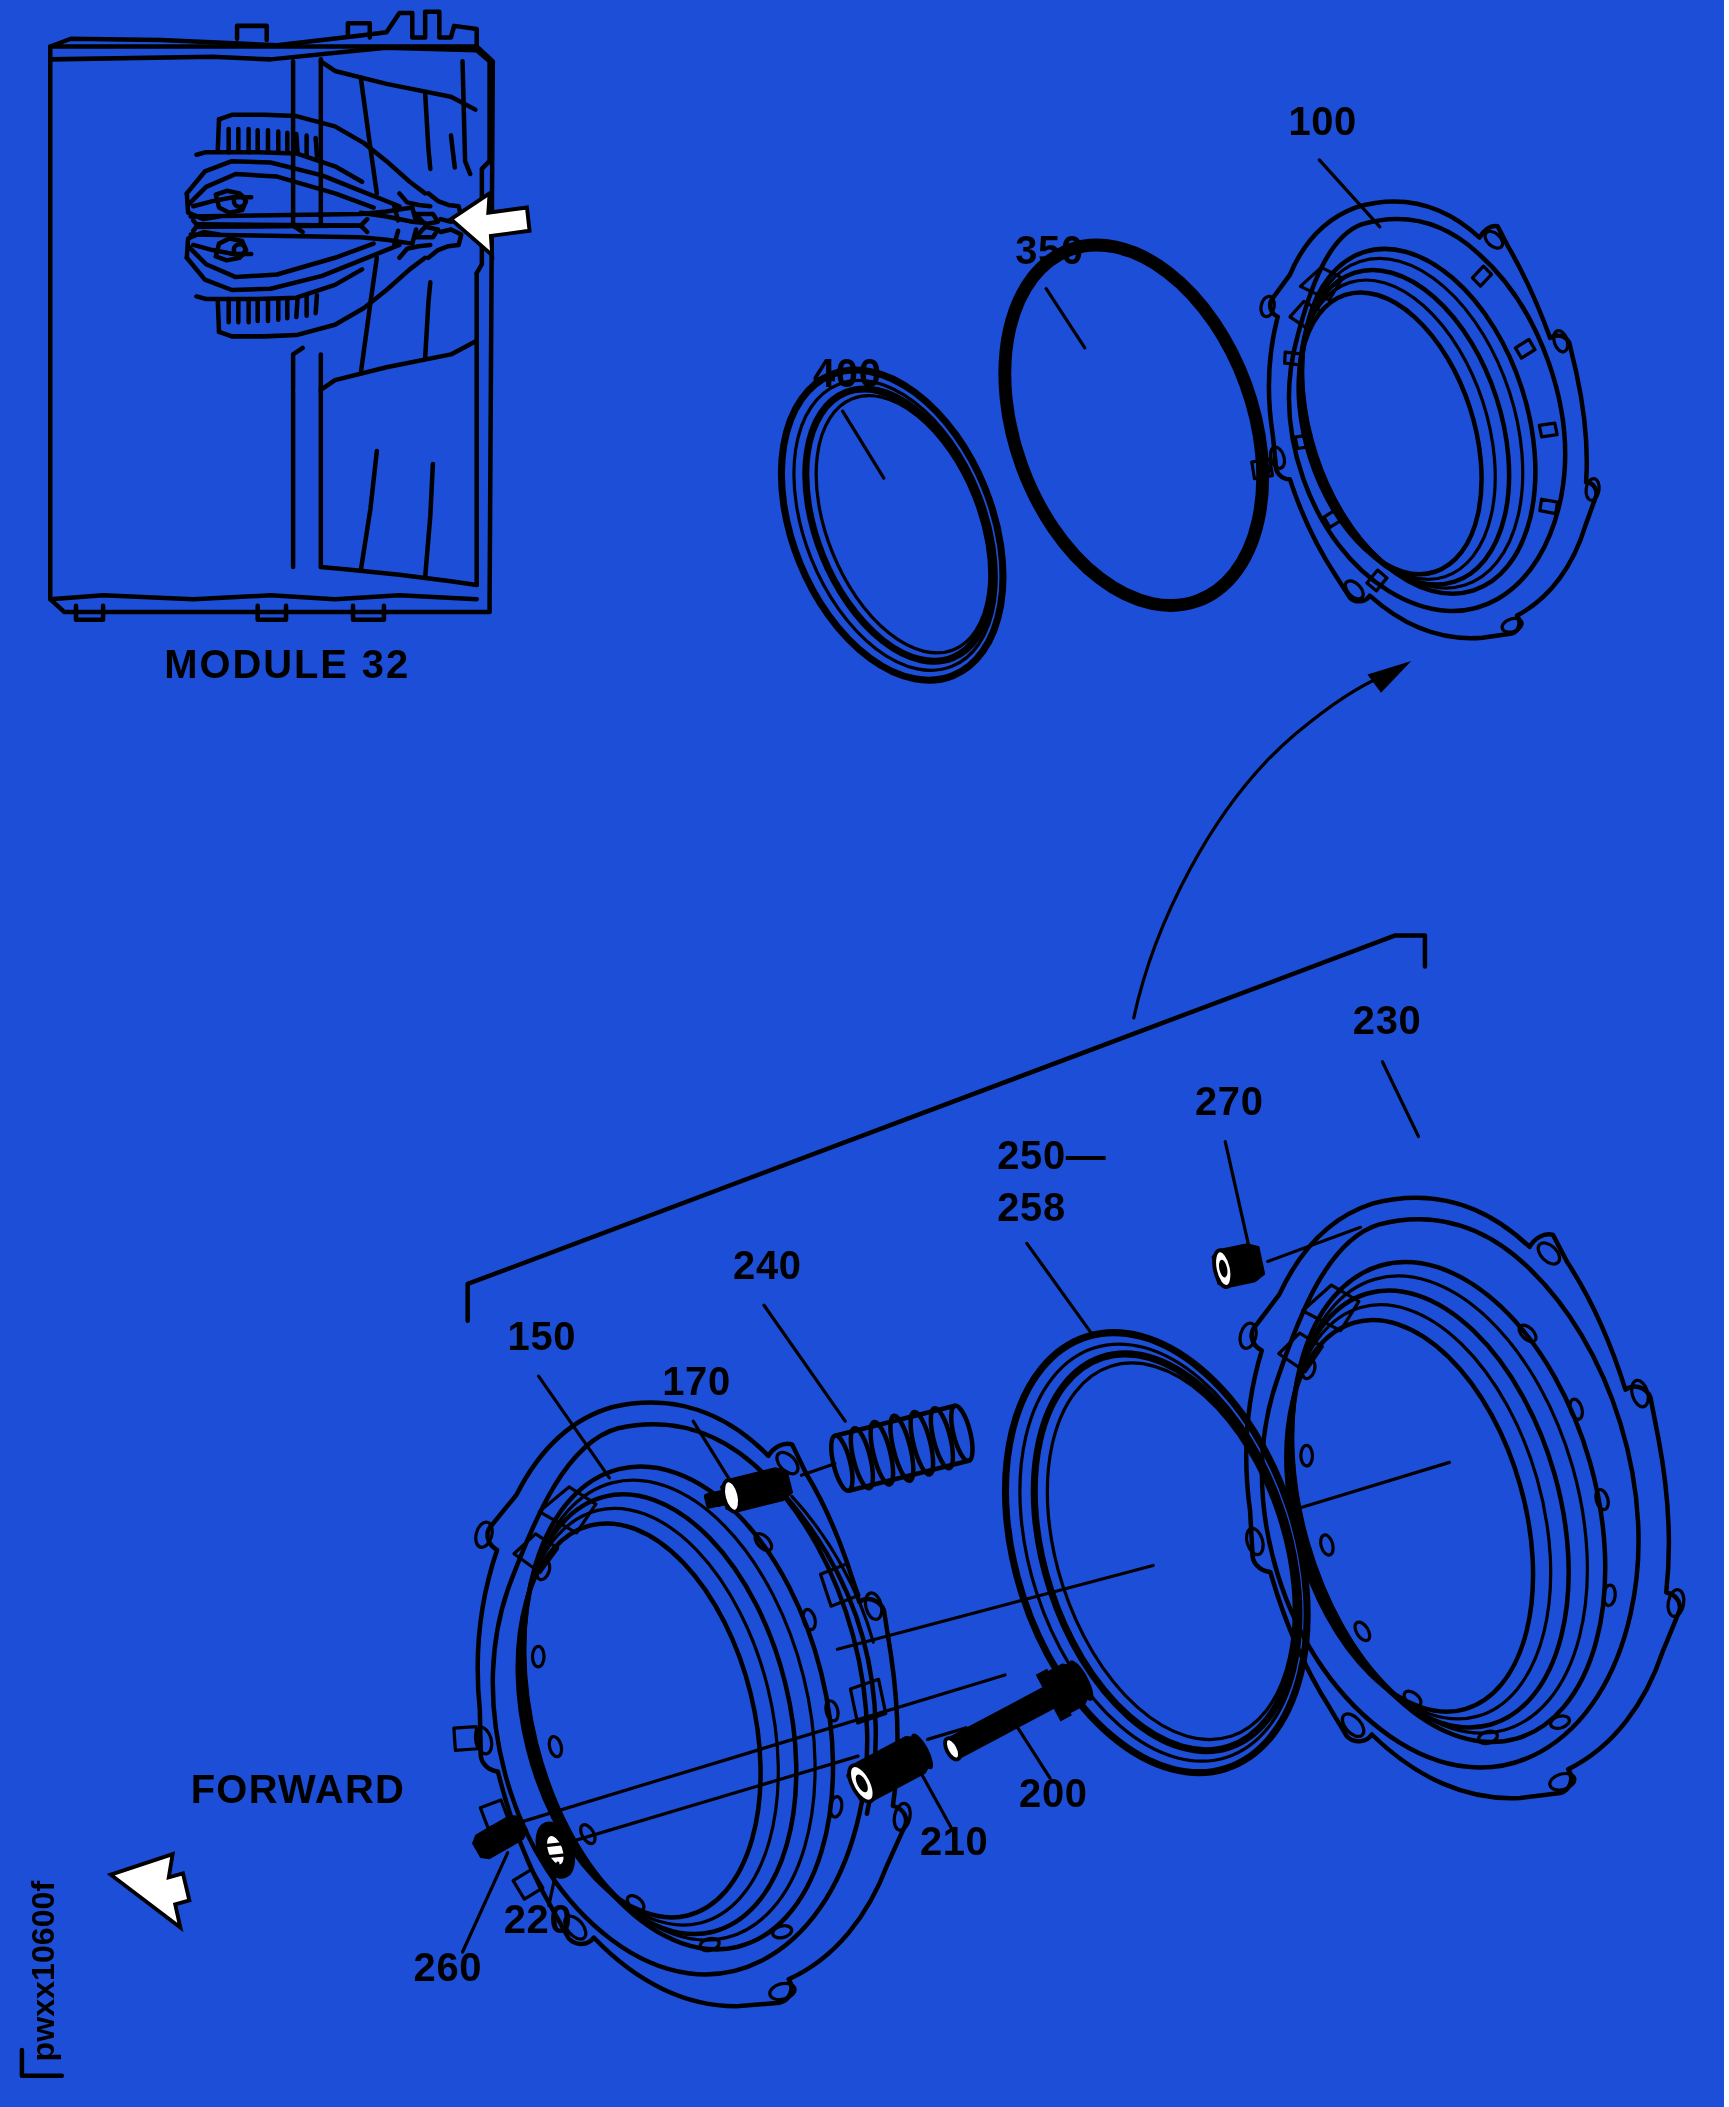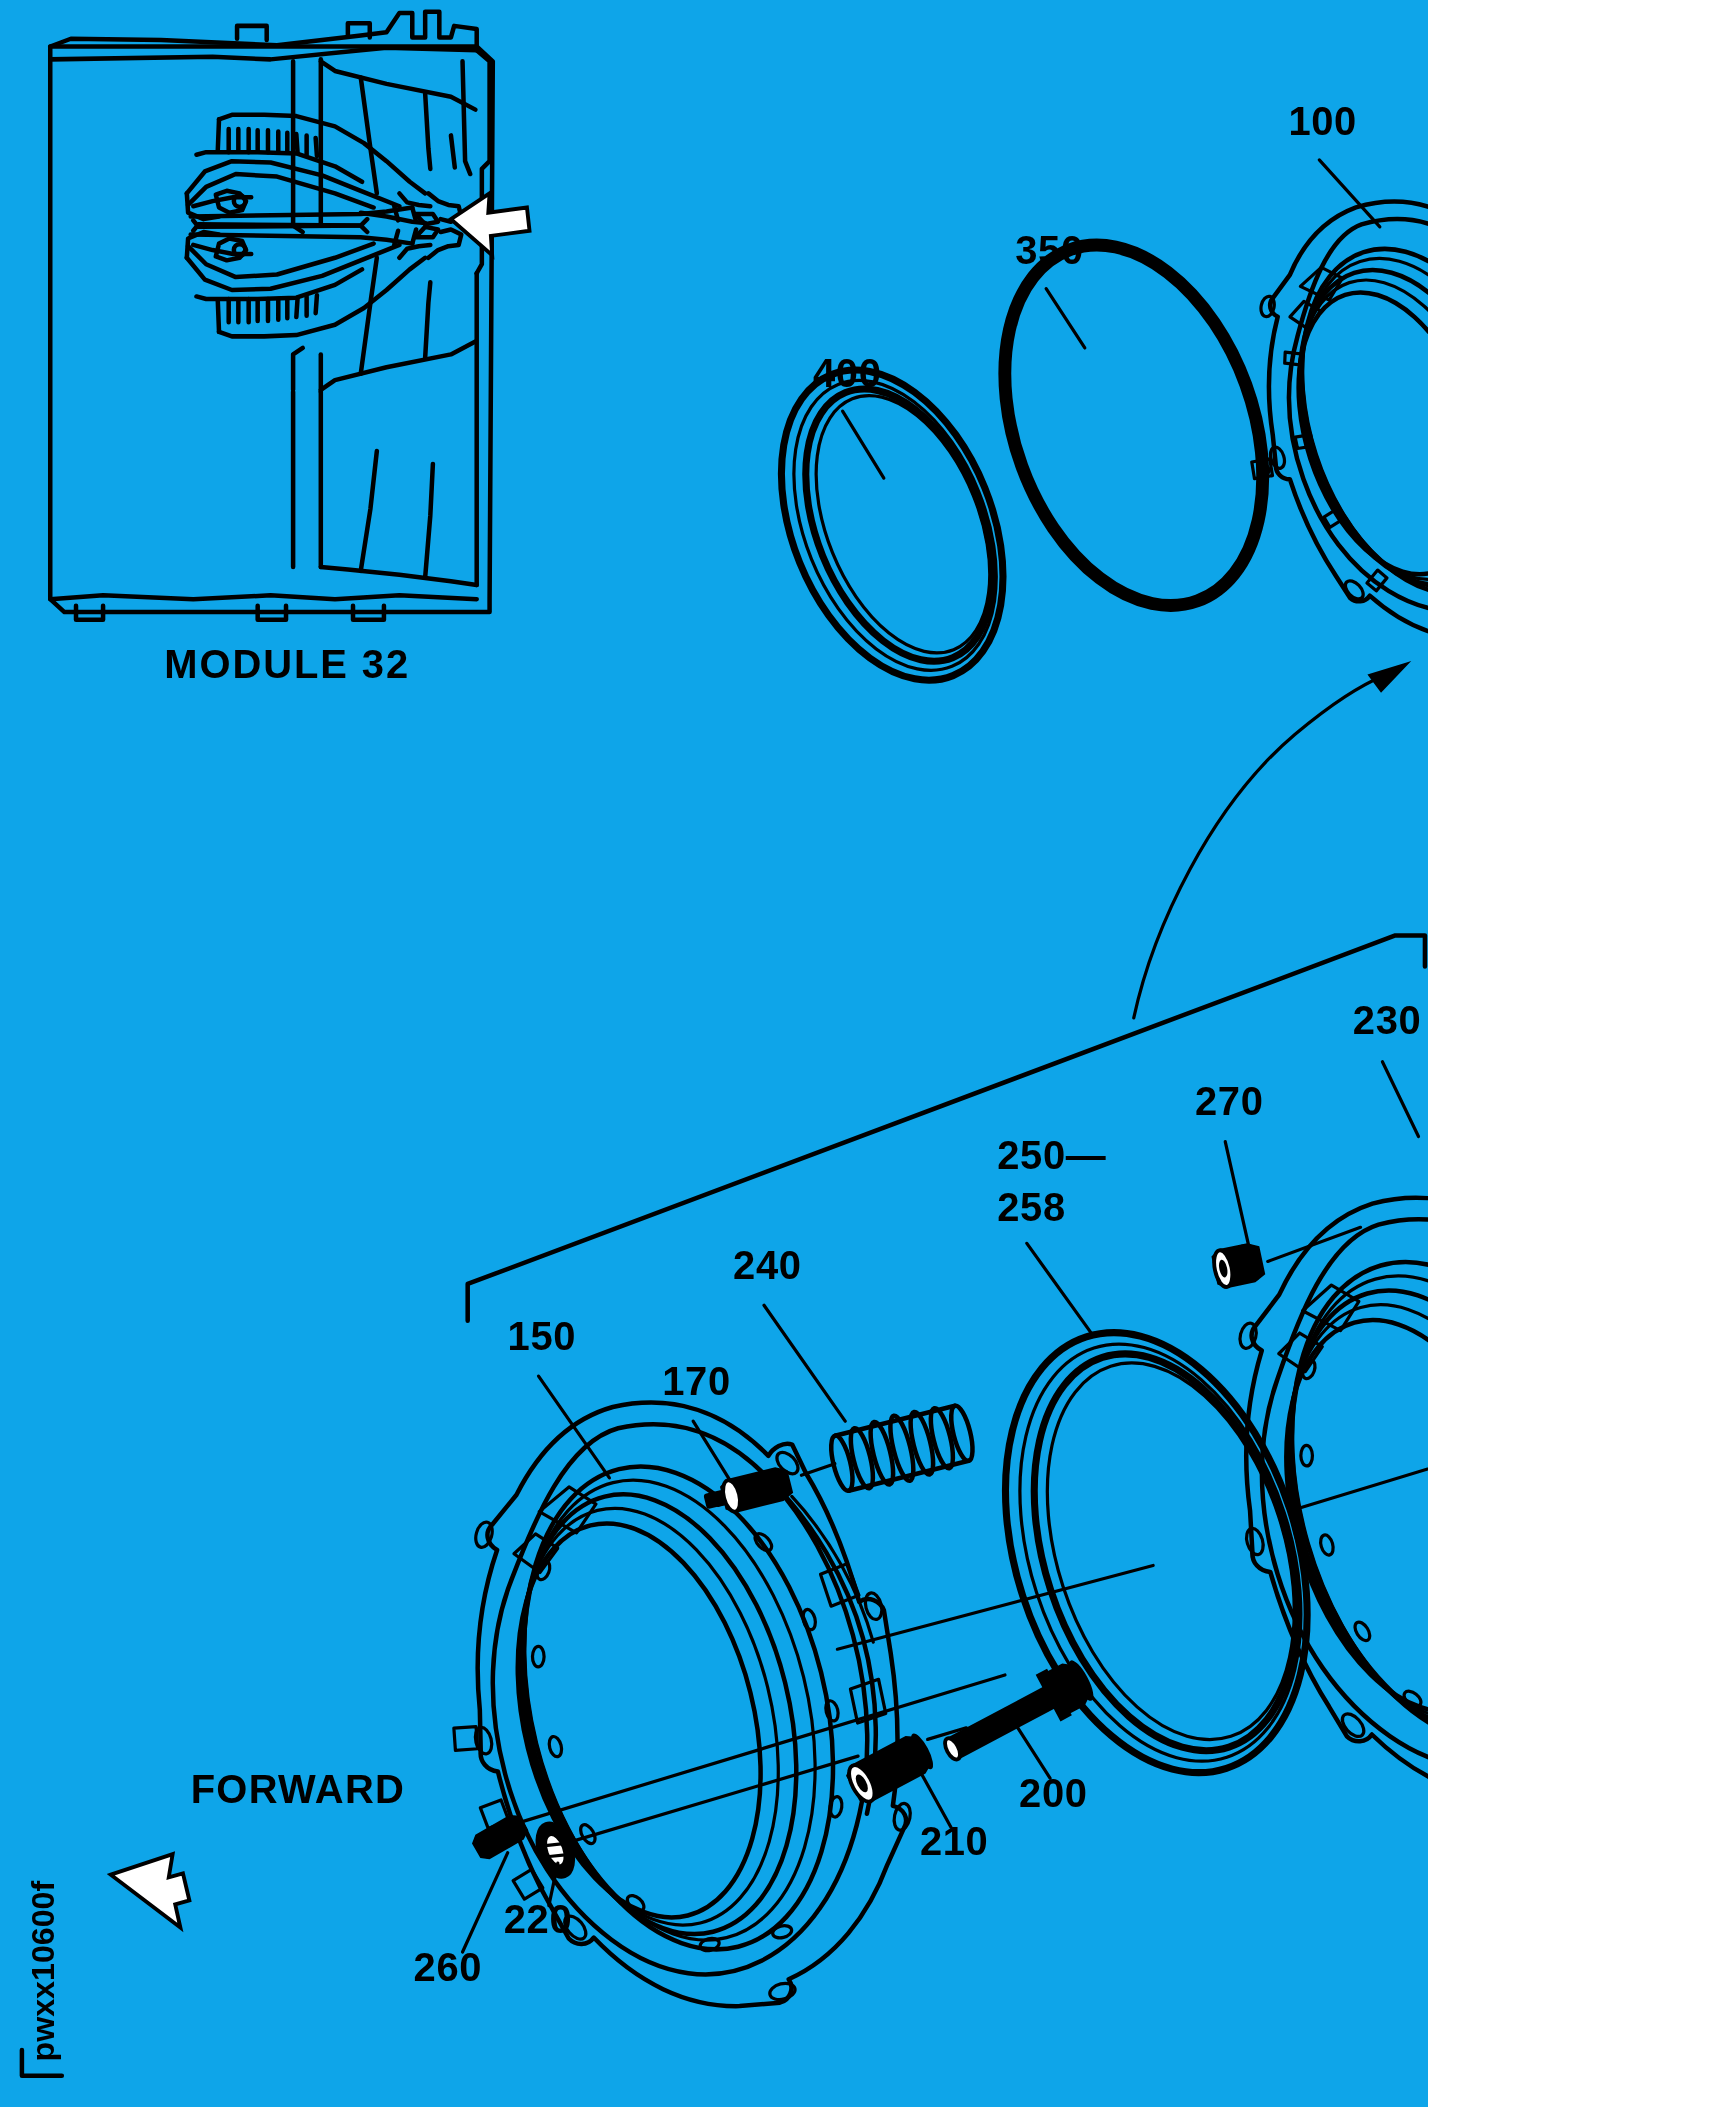--- a/index.html
+++ b/index.html
@@ -7,23 +7,23 @@
     margin: 0;
     padding: 0;
     background: #ffffff;
   }
   body {
     font-family: "Liberation Sans", sans-serif;
     color: #000000;
   }
   #page {
     position: relative;
-    width: 1428px;
+    width: 1724px;
     height: 2108px;
-    background: #0ea5e9;
+    background: #1d4ed8;
     overflow: hidden;
     text-decoration: underline;
   }
   #canvas {
     position: absolute;
     left: 0;
     top: 0;
     width: 1729px;
     height: 2108px;
     display: block;

